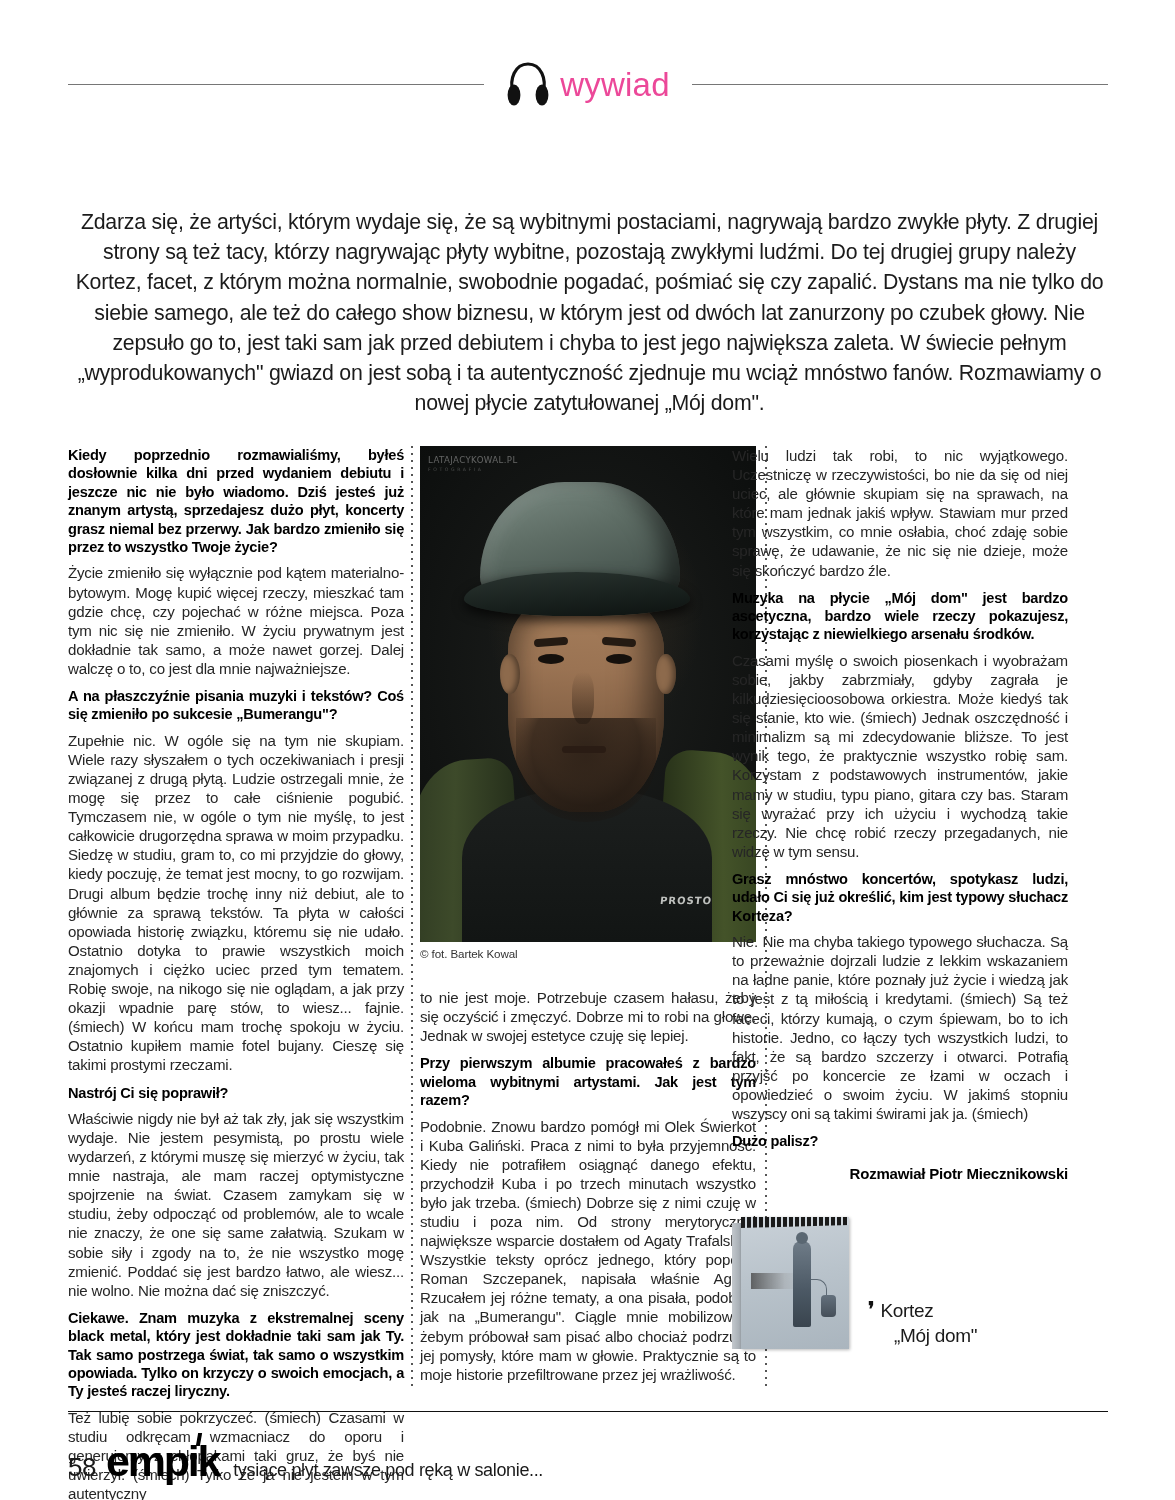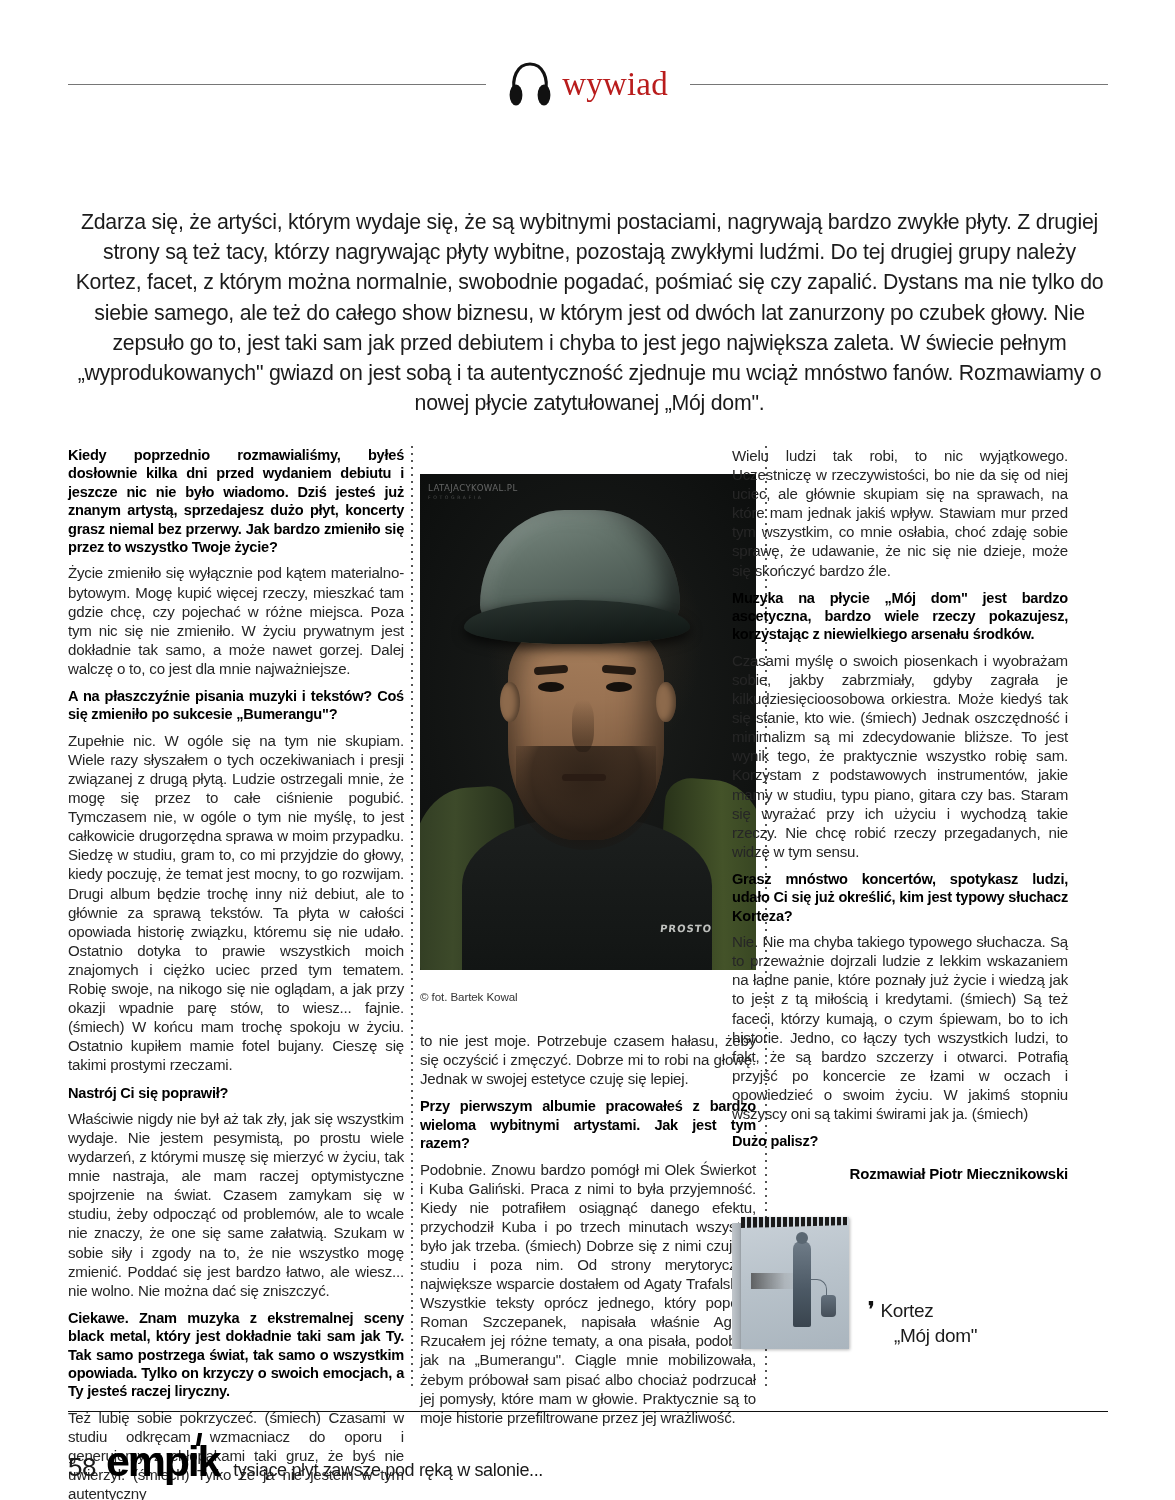--- a/index.html
+++ b/index.html
@@ -41,23 +41,23 @@
     display: flex;
     align-items: center;
     gap: 10px;
     padding: 0 22px;
   }
   .headphone-icon { display: block; }
   .kicker-label {
     font-size: 33px;
     font-weight: 400;
     letter-spacing: 0.2px;
-    color: #b91c1c;
+    color: #ec4899;
     line-height: 1;
-    font-family: Liberation Serif, serif;
+    font-family: Liberation Sans, sans-serif;
   }
 
   
   .headline {
     position: absolute;
     left: 0; top: 116px;
     width: 1175px;
     text-align: center;
     font-size: 60px;
     font-weight: 700;
@@ -136,21 +136,20 @@
     color: #000;
     margin-top: 14px;
     letter-spacing: -0.2px;
   }
 
   
   .photo-wrap {
     position: relative;
     width: 336px;
     margin-bottom: 8px;
-    margin-top: 28px;
   }
   .photo {
     position: relative;
     width: 336px;
     height: 496px;
     overflow: hidden;
     background: #0d0f0e;
   }
   .photo-bg {
     position: absolute;
@@ -285,21 +284,21 @@
   .ph-watermark .sub {
     display: block;
     font-size: 4.6px;
     letter-spacing: 2.6px;
     color: rgba(200,200,200,0.30);
   }
   .photo-credit {
     font-size: 11.6px;
     line-height: 16px;
     color: #333;
-    padding-top: 19px;
+    padding-top: 4px;
     letter-spacing: -0.1px;
   }
   .mid-gap { height: 18px; }
 
   
   .album-block {
     position: absolute;
     left: 0; top: 0;
     width: 336px;
     display: flex;

